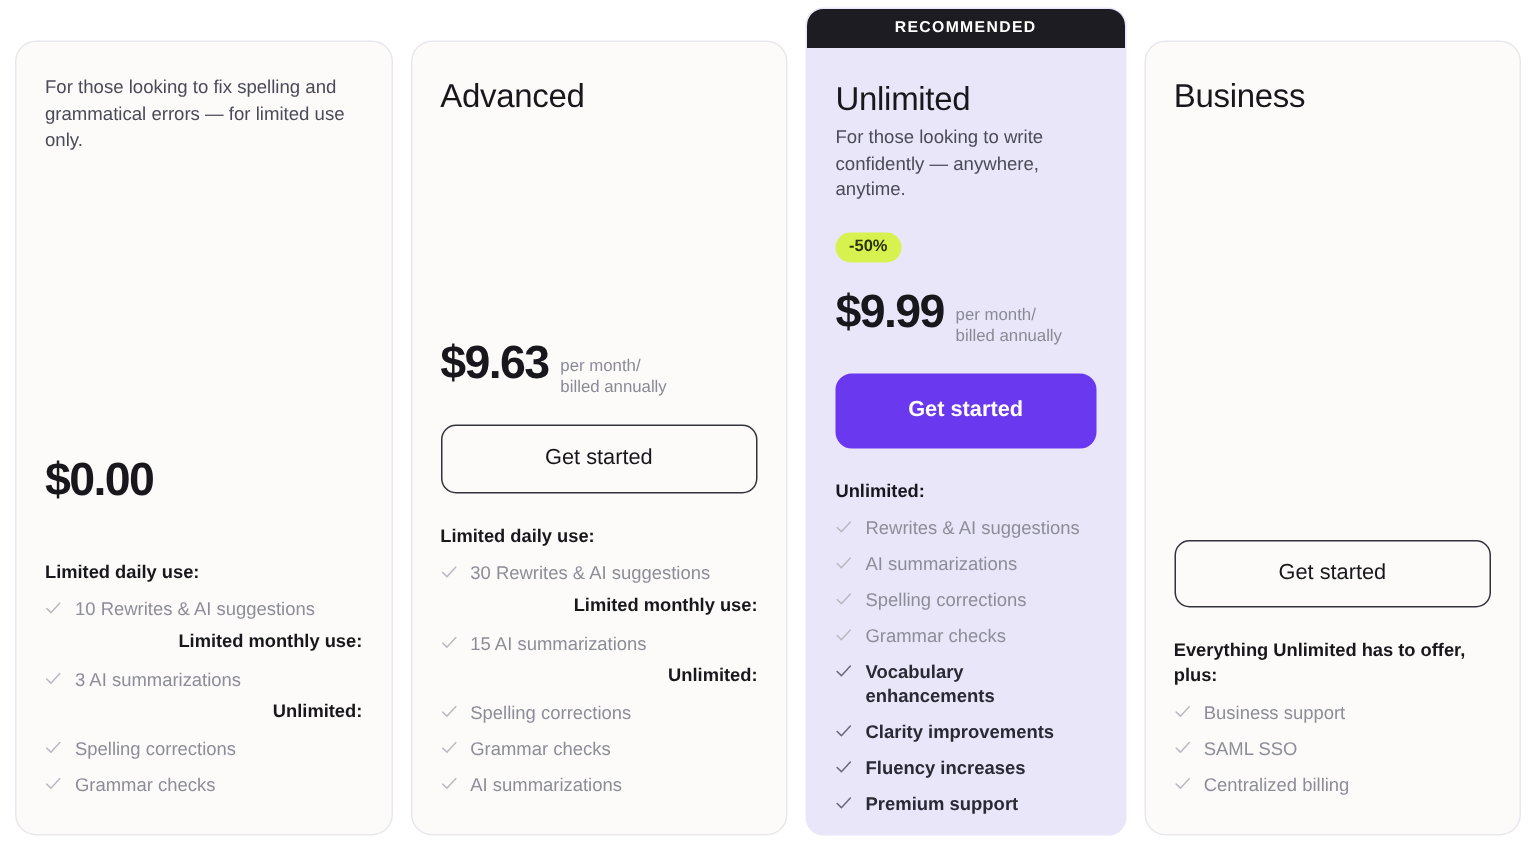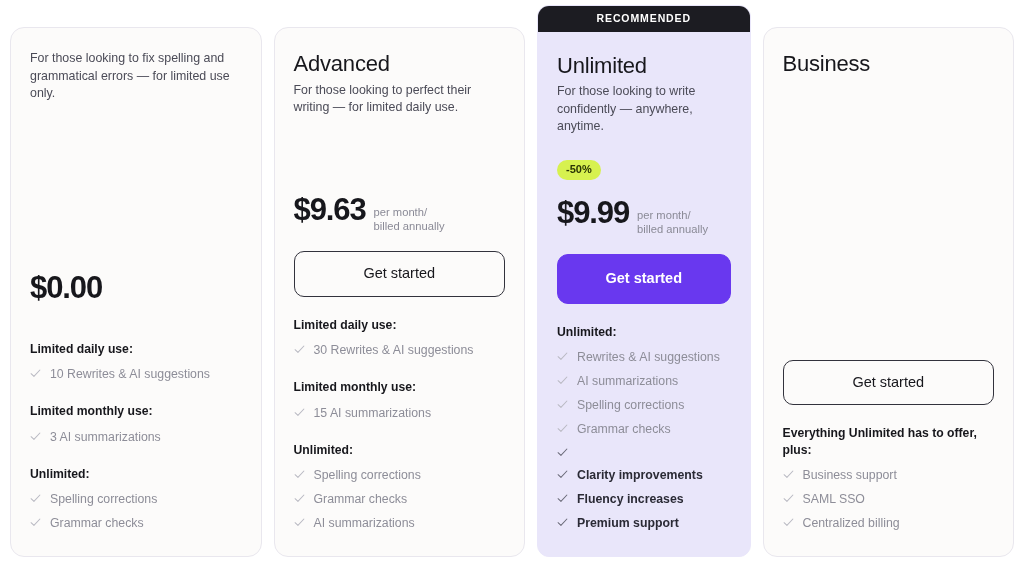--- a/index.html
+++ b/index.html
@@ -151,21 +151,21 @@
     color: #ffffff;
     font-weight: 700;
     padding: 15px 6px;
     border-radius: 11px;
   }
 
   .features {
     margin-top: 20px;
   }
 
-  .feature-group + .feature-group { margin-top: 16px; }
+  .feature-group + .feature-group { margin-top: 0; text-align: right; }
 
   .feature-group-title {
     font-size: 12.2px;
     font-weight: 700;
     color: #17171c;
     line-height: 1.35;
     margin-bottom: 6px;
   }
 
   .feature-item {
@@ -249,21 +249,20 @@
                 <path d="M1.2 6.2 L4.3 9.2 L10.8 2.2" stroke="currentColor" stroke-width="1.1" stroke-linecap="round" stroke-linejoin="round"></path>
               </svg>
             </span>
             <span class="feature-label">Grammar checks</span>
           </div>
         </div>
       </div>
     </div>
     <div class="plan-card">
       <div class="plan-name">Advanced</div>
-      <div class="plan-tagline">For those looking to perfect their writing — for limited daily use.</div>
       <div class="price-zone">
         <div class="price-row">
           <div class="price-amount">$9.63</div>
           <div class="price-note">per month/ billed annually</div>
         </div>
         <button class="cta-button">Get started</button>
       </div>
       <div class="features">
         <div class="feature-group">
           <div class="feature-group-title">Limited daily use:</div>
@@ -359,20 +358,21 @@
                 </svg>
               </span>
               <span class="feature-label">Grammar checks</span>
             </div>
             <div class="feature-item strong">
               <span class="check-icon">
                 <svg viewBox="0 0 12 12" fill="none" xmlns="http://www.w3.org/2000/svg">
                   <path d="M1.2 6.2 L4.3 9.2 L10.8 2.2" stroke="currentColor" stroke-width="1.1" stroke-linecap="round" stroke-linejoin="round"></path>
                 </svg>
               </span>
+              <span class="feature-label">Vocabulary enhancements</span>
             </div>
             <div class="feature-item strong">
               <span class="check-icon">
                 <svg viewBox="0 0 12 12" fill="none" xmlns="http://www.w3.org/2000/svg">
                   <path d="M1.2 6.2 L4.3 9.2 L10.8 2.2" stroke="currentColor" stroke-width="1.1" stroke-linecap="round" stroke-linejoin="round"></path>
                 </svg>
               </span>
               <span class="feature-label">Clarity improvements</span>
             </div>
             <div class="feature-item strong">

